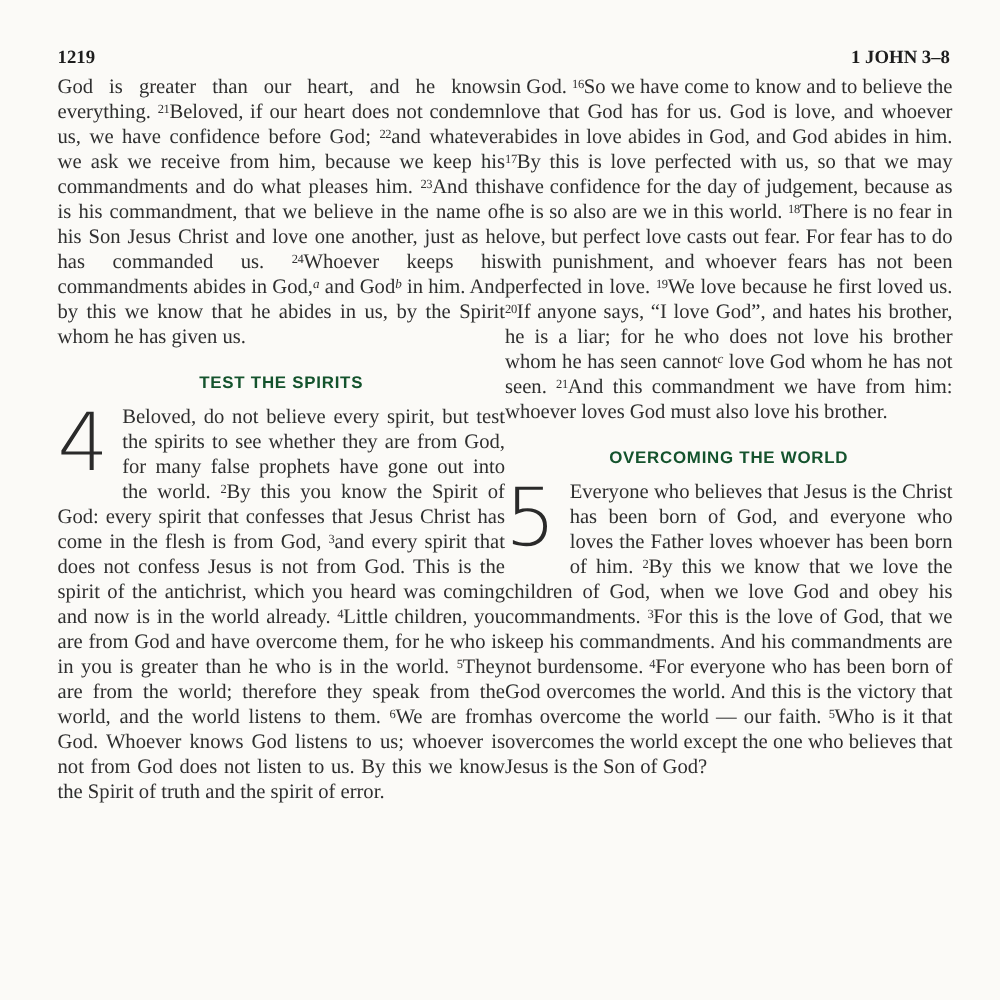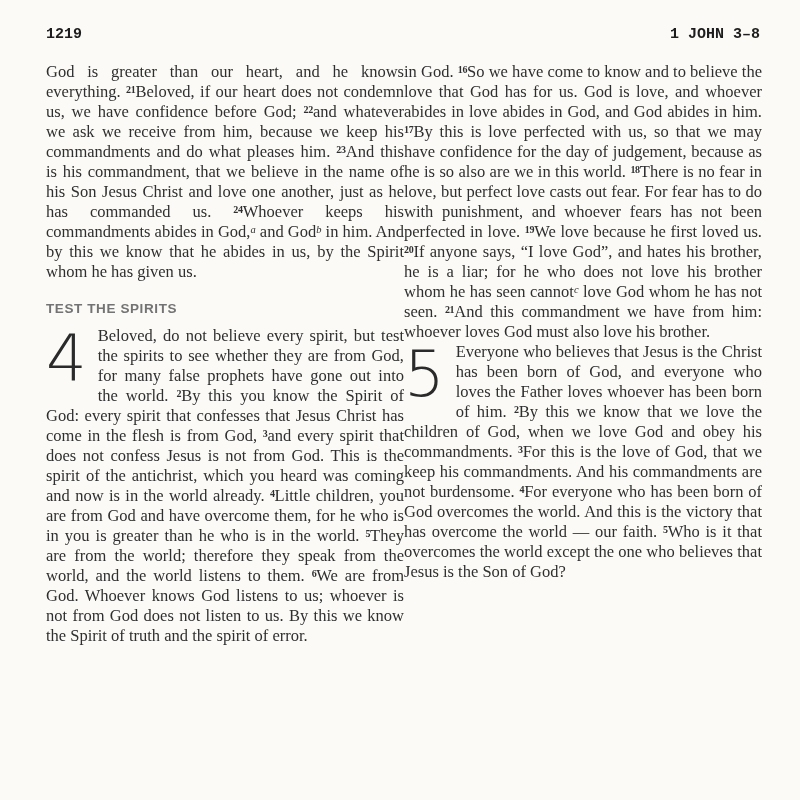--- a/index.html
+++ b/index.html
@@ -8,56 +8,56 @@
     width: 800px; height: 800px;
     background: #fbfaf7;
     color: #2f2f2f;
     font-family: "Liberation Serif", "DejaVu Serif", serif;
     overflow: hidden;
   }
   .page-header {
     display: flex;
     justify-content: space-between;
     align-items: baseline;
-    padding: 26px 40px 0 46px;
-    font-family: Liberation Mono, monospace;
+    padding: 38px 40px 0 46px;
+    font-family: Liberation Serif, serif;
     font-weight: bold;
     font-size: 15px;
     color: #1d1d1d;
   }
   .columns {
     display: flex;
     padding: 0 38px 0 46px;
-    margin-top: 19px;
+    margin-top: 4px;
   }
   .column {
     flex: 1 1 0;
     font-size: 16.5px;
     line-height: 20px;
     text-align: justify;
     hyphens: auto;
   }
   p.body-para { margin: 0; }
   h2.section-heading {
     font-family: "Liberation Sans", sans-serif;
     font-size: 13.5px;
     font-weight: bold;
     letter-spacing: 0.6px;
-    color: #737373;
+    color: #14532d;
     margin: 17px 0 7px 0;
-    text-align: left;
+    text-align: center;
   }
   sup.verse, sup.note {
     line-height: 0;
     position: relative;
     top: -0.38em;
     vertical-align: baseline;
   }
   sup.verse {
-    font-weight: bold;
+    font-weight: normal;
     font-size: 10px;
     letter-spacing: -0.3px;
   }
   sup.note {
     font-style: italic;
     font-size: 10.5px;
   }
   .drop-cap {
     float: left;
     font-family: "DejaVu Sans", sans-serif;
@@ -77,15 +77,16 @@
 </header>
 
 <main class="columns">
   <section class="column">
       <p class="body-para">God is greater than our heart, and he knows everything. <sup class="verse">21</sup>Beloved, if our heart does not condemn us, we have confidence before God; <sup class="verse">22</sup>and whatever we ask we receive from him, because we keep his commandments and do what pleases him. <sup class="verse">23</sup>And this is his commandment, that we believe in the name of his Son Jesus Christ and love one another, just as he has commanded us. <sup class="verse">24</sup>Whoever keeps his commandments abides in God,<sup class="note">a</sup> and God<sup class="note">b</sup> in him. And by this we know that he abides in us, by the Spirit whom he has given us.</p>
       <h2 class="section-heading">TEST THE SPIRITS</h2>
       <p class="body-para"><span class="drop-cap">4</span>Beloved, do not believe every spirit, but test the spirits to see whether they are from God, for many false prophets have gone out into the world. <sup class="verse">2</sup>By this you know the Spirit of God: every spirit that confesses that Jesus Christ has come in the flesh is from God, <sup class="verse">3</sup>and every spirit that does not confess Jesus is not from God. This is the spirit of the antichrist, which you heard was coming and now is in the world already. <sup class="verse">4</sup>Little children, you are from God and have overcome them, for he who is in you is greater than he who is in the world. <sup class="verse">5</sup>They are from the world; therefore they speak from the world, and the world listens to them. <sup class="verse">6</sup>We are from God. Whoever knows God listens to us; whoever is not from God does not listen to us. By this we know the Spirit of truth and the spirit of error.</p>
     </section>
   <section class="column">
       <p class="body-para">in God. <sup class="verse">16</sup>So we have come to know and to believe the love that God has for us. God is love, and whoever abides in love abides in God, and God abides in him. <sup class="verse">17</sup>By this is love perfected with us, so that we may have confidence for the day of judgement, because as he is so also are we in this world. <sup class="verse">18</sup>There is no fear in love, but perfect love casts out fear. For fear has to do with punishment, and whoever fears has not been perfected in love. <sup class="verse">19</sup>We love because he first loved us. <sup class="verse">20</sup>If anyone says, “I love God”, and hates his brother, he is a liar; for he who does not love his brother whom he has seen cannot<sup class="note">c</sup> love God whom he has not seen. <sup class="verse">21</sup>And this commandment we have from him: whoever loves God must also love his brother.</p>
+      <h2 class="section-heading">OVERCOMING THE WORLD</h2>
       <p class="body-para"><span class="drop-cap">5</span>Everyone who believes that Jesus is the Christ has been born of God, and everyone who loves the Father loves whoever has been born of him. <sup class="verse">2</sup>By this we know that we love the children of God, when we love God and obey his commandments. <sup class="verse">3</sup>For this is the love of God, that we keep his commandments. And his commandments are not burdensome. <sup class="verse">4</sup>For everyone who has been born of God overcomes the world. And this is the victory that has overcome the world — our faith. <sup class="verse">5</sup>Who is it that overcomes the world except the one who believes that Jesus is the Son of God?</p>
     </section>
 </main>
 
 </body></html>

